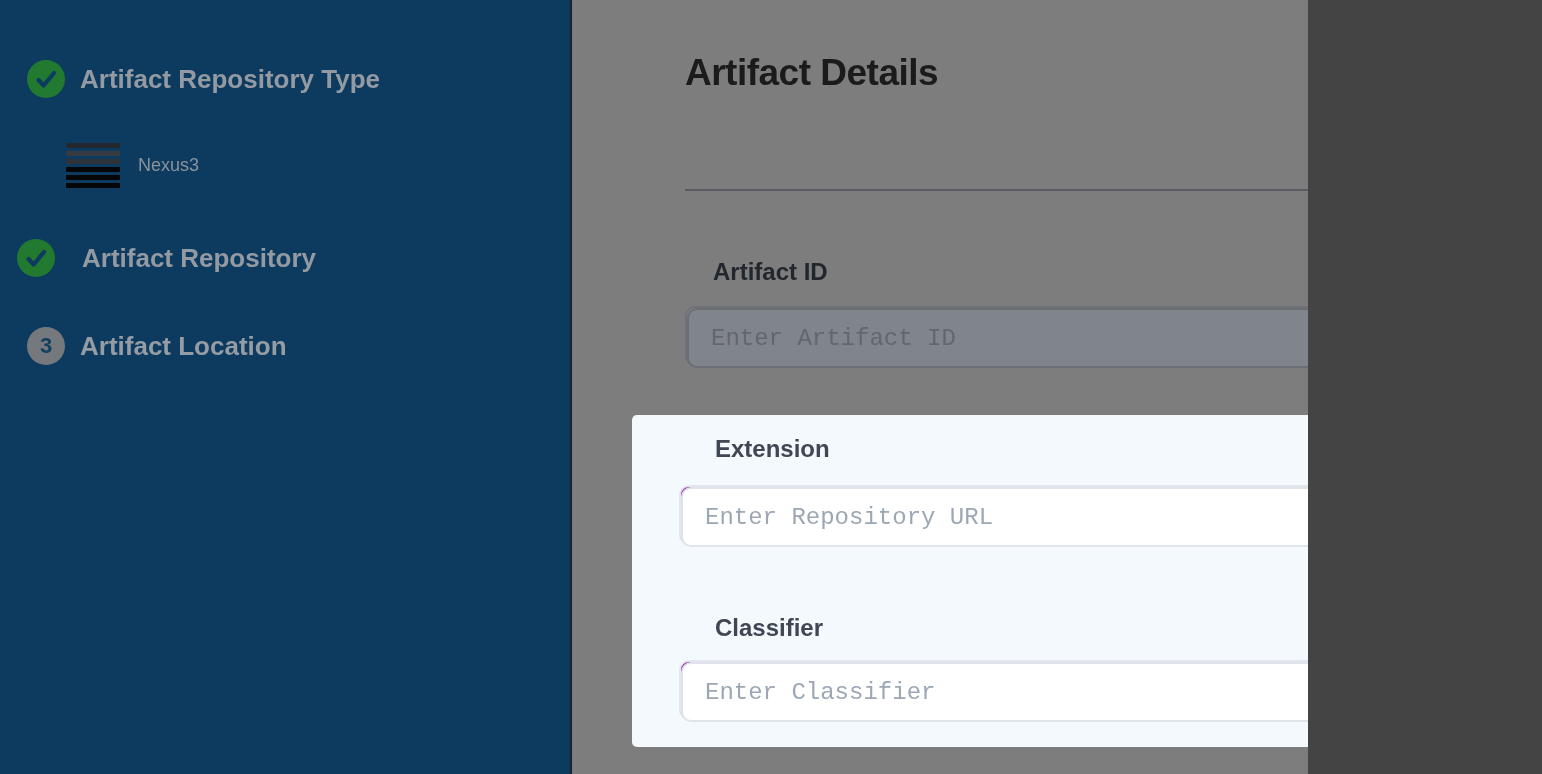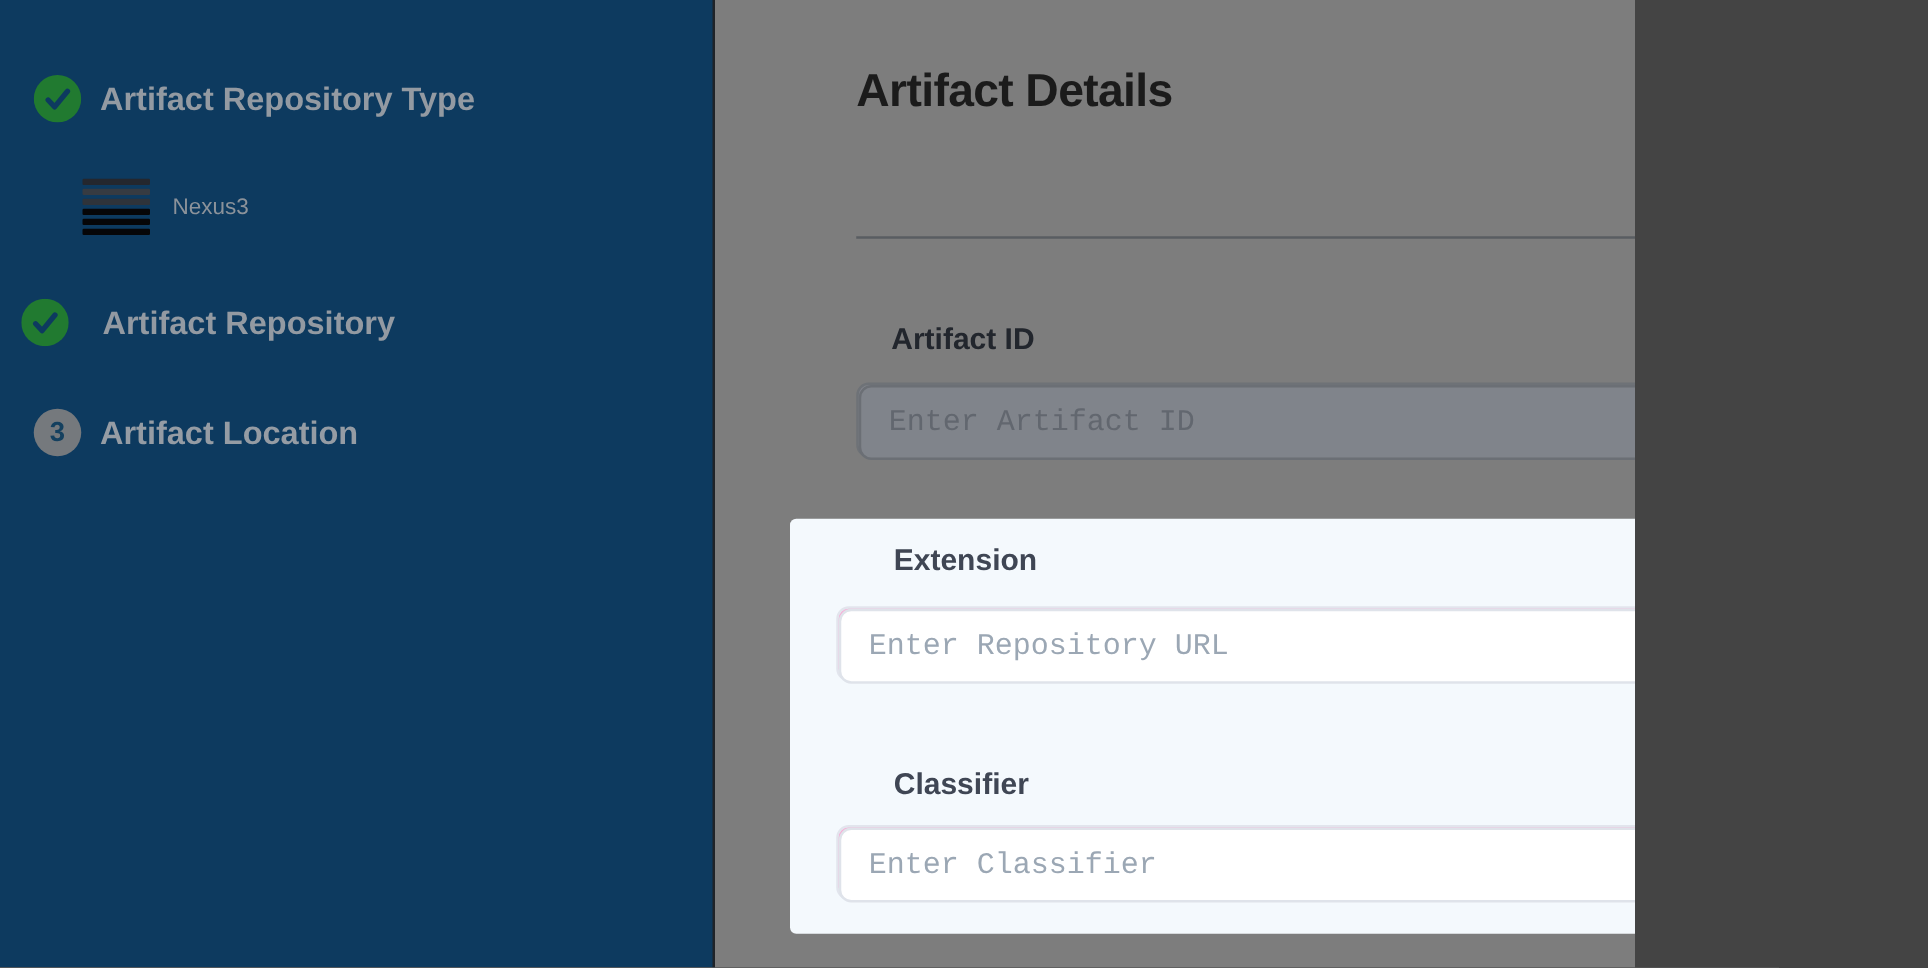--- a/index.html
+++ b/index.html
@@ -61,21 +61,21 @@
   .field-dim .field-label{color:#22262d;}
   .field-dim .igroup{background:#83858d;border-color:#6e7277;left:113px;}
   .field-dim .igroup input{background:#80848b;border-color:#6b6f75;color:#62676f;}
   .field-dim .igroup input::placeholder{color:#62676f;opacity:1;}
   .field-dim .pin-svg path{fill:#145a84;}
   .lbl-artifact-id{position:absolute;left:113px;top:258px;margin-left:28px;}
   .grp-artifact-id{top:306px;}
   
   .panel{position:absolute;left:60px;top:415px;width:885px;height:332px;background:#f4f9fd;border-radius:5px;}
   .field-hi .field-label{color:#3f4654;margin-left:26px;}
-  .field-hi .igroup{background:#f9a8d4;border-color:#e2e5ed;left:37px;}
+  .field-hi .igroup{background:#a21caf;border-color:#e2e5ed;left:47px;}
   .field-hi .igroup input{background:#ffffff;border-color:#dfe3ea;color:#4a5564;}
   .field-hi .igroup input::placeholder{color:#9ba7b4;opacity:1;}
   .field-hi .pin-svg path{fill:#1f9ceb;}
   .lbl-extension{position:absolute;left:57px;top:20px;}
   .grp-extension{top:70px;}
   .lbl-classifier{position:absolute;left:57px;top:199px;}
   .grp-classifier{top:245px;}
 </style>
 </head>
 <body>

